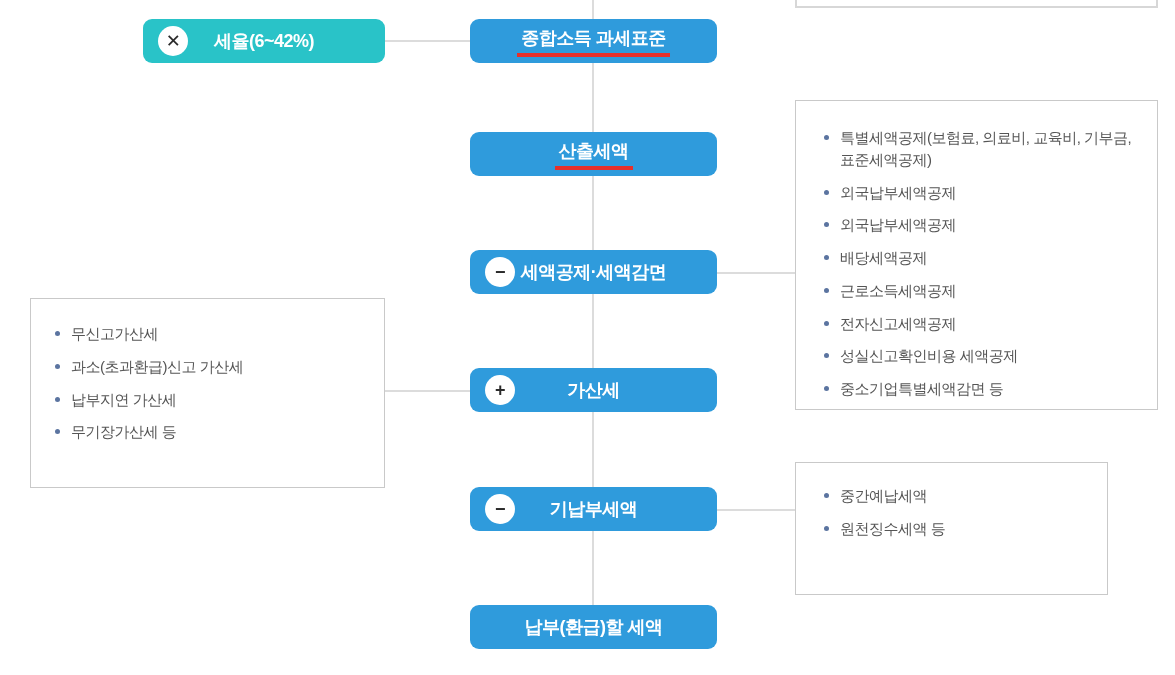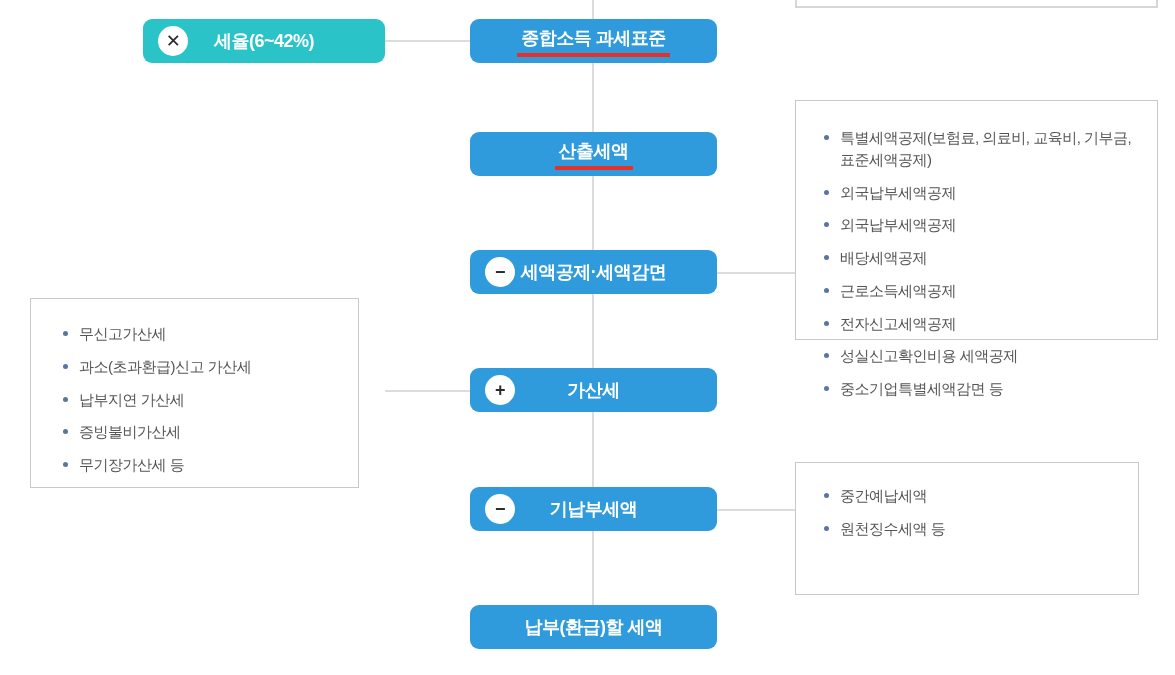--- a/index.html
+++ b/index.html
@@ -84,23 +84,23 @@
     background: #ffffff;
     border: 1px solid #c9c9c9;
     z-index: 2;
   }
   .list-box.cut-top {
     left: 795px; top: -42px;
     width: 363px; height: 50px;
     border-width: 2px;
     border-color: #d7d7d7;
   }
-  .list-box.left-box   { left: 30px;  top: 298px; width: 329px; height: 190px; padding: 24px 20px 0 30px; }
-  .list-box.right-top  { left: 795px; top: 100px; width: 363px; height: 240px; padding: 26px 18px 0 26px; }
-  .list-box.right-bot  { left: 795px; top: 462px; width: 344px; height: 133px; padding: 22px 18px 0 26px; }
+  .list-box.left-box   { left: 30px;  top: 298px; width: 355px; height: 190px; padding: 24px 20px 0 22px; }
+  .list-box.right-top  { left: 795px; top: 100px; width: 363px; height: 310px; padding: 26px 18px 0 26px; }
+  .list-box.right-bot  { left: 795px; top: 462px; width: 313px; height: 133px; padding: 22px 18px 0 26px; }
 
   .list-box ul { list-style: none; }
   .list-box li {
     position: relative;
     padding-left: 18px;
     font-size: 15px;
     color: #555555;
     letter-spacing: -0.5px;
     line-height: 1.45;
     margin-bottom: 11px;
@@ -156,21 +156,20 @@
 
   <div class="node n6">
     <span>납부(환급)할 세액</span>
   </div>
 
   <div class="list-box left-box">
     <ul>
       <li><span class="bullet"></span><span>무신고가산세</span></li>
       <li><span class="bullet"></span><span>과소(초과환급)신고 가산세</span></li>
       <li><span class="bullet"></span><span>납부지연 가산세</span></li>
-      <li><span class="bullet"></span><span>증빙불비가산세</span></li>
       <li><span class="bullet"></span><span>무기장가산세 등</span></li>
     </ul>
   </div>
 
   <div class="list-box right-top">
     <ul>
       <li><span class="bullet"></span><span>특별세액공제(보험료, 의료비, 교육비, 기부금, 표준세액공제)</span></li>
       <li><span class="bullet"></span><span>외국납부세액공제</span></li>
       <li><span class="bullet"></span><span>외국납부세액공제</span></li>
       <li><span class="bullet"></span><span>배당세액공제</span></li>

